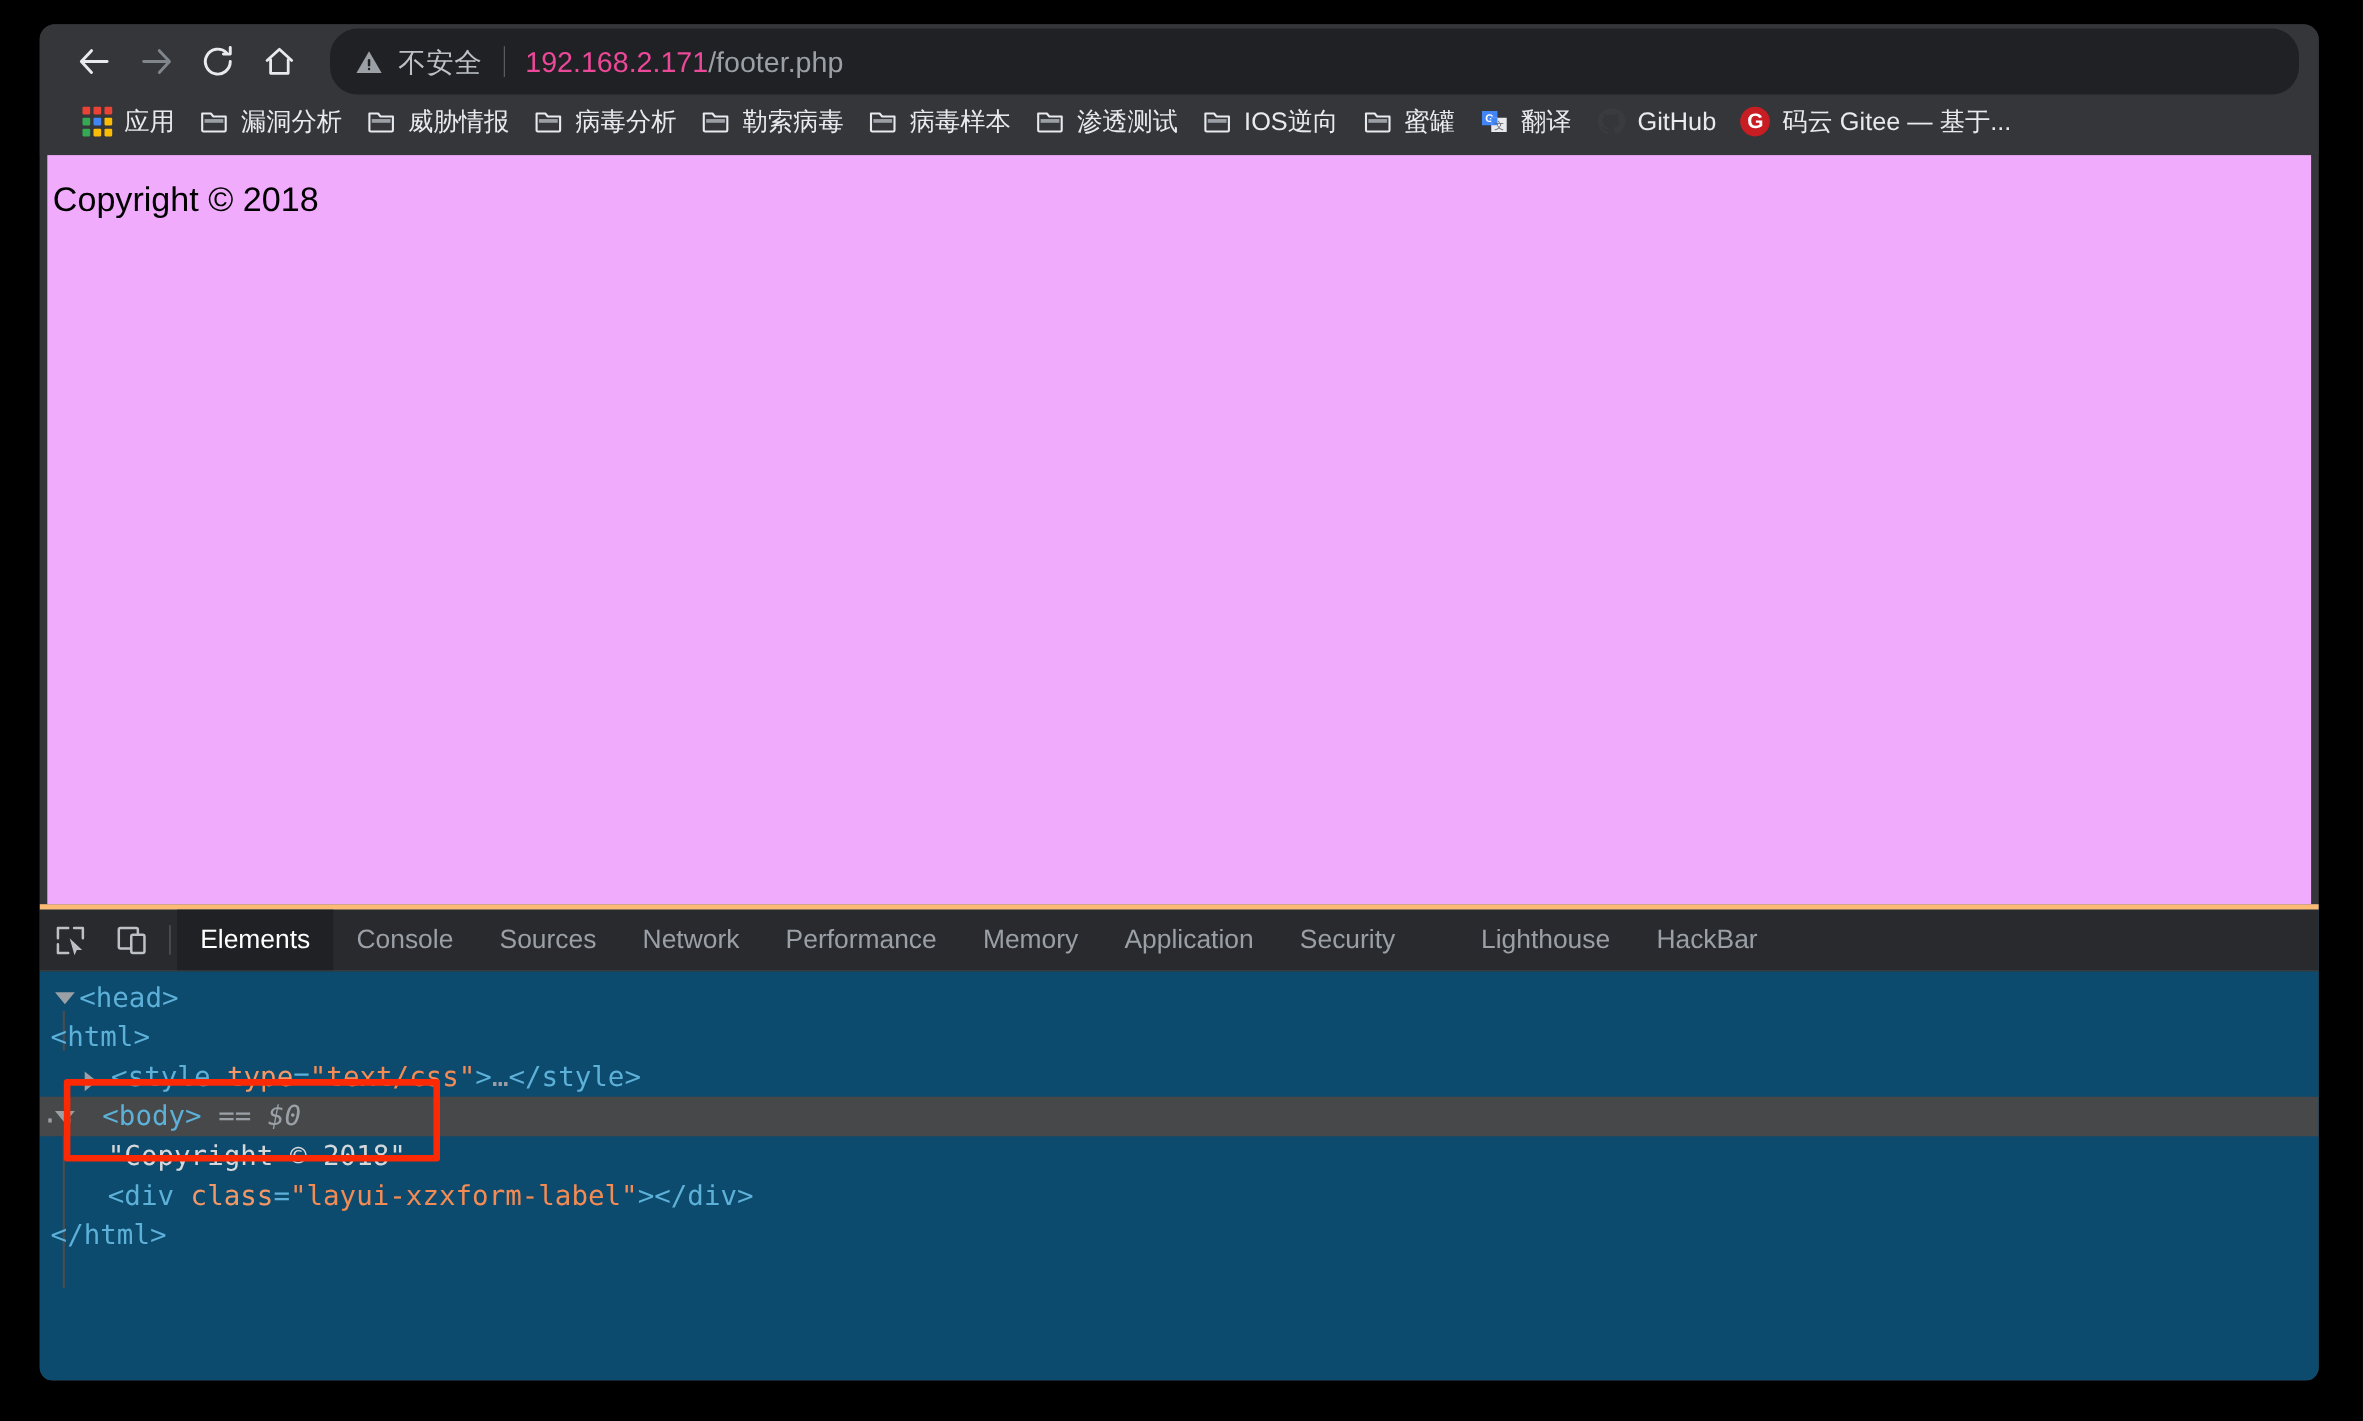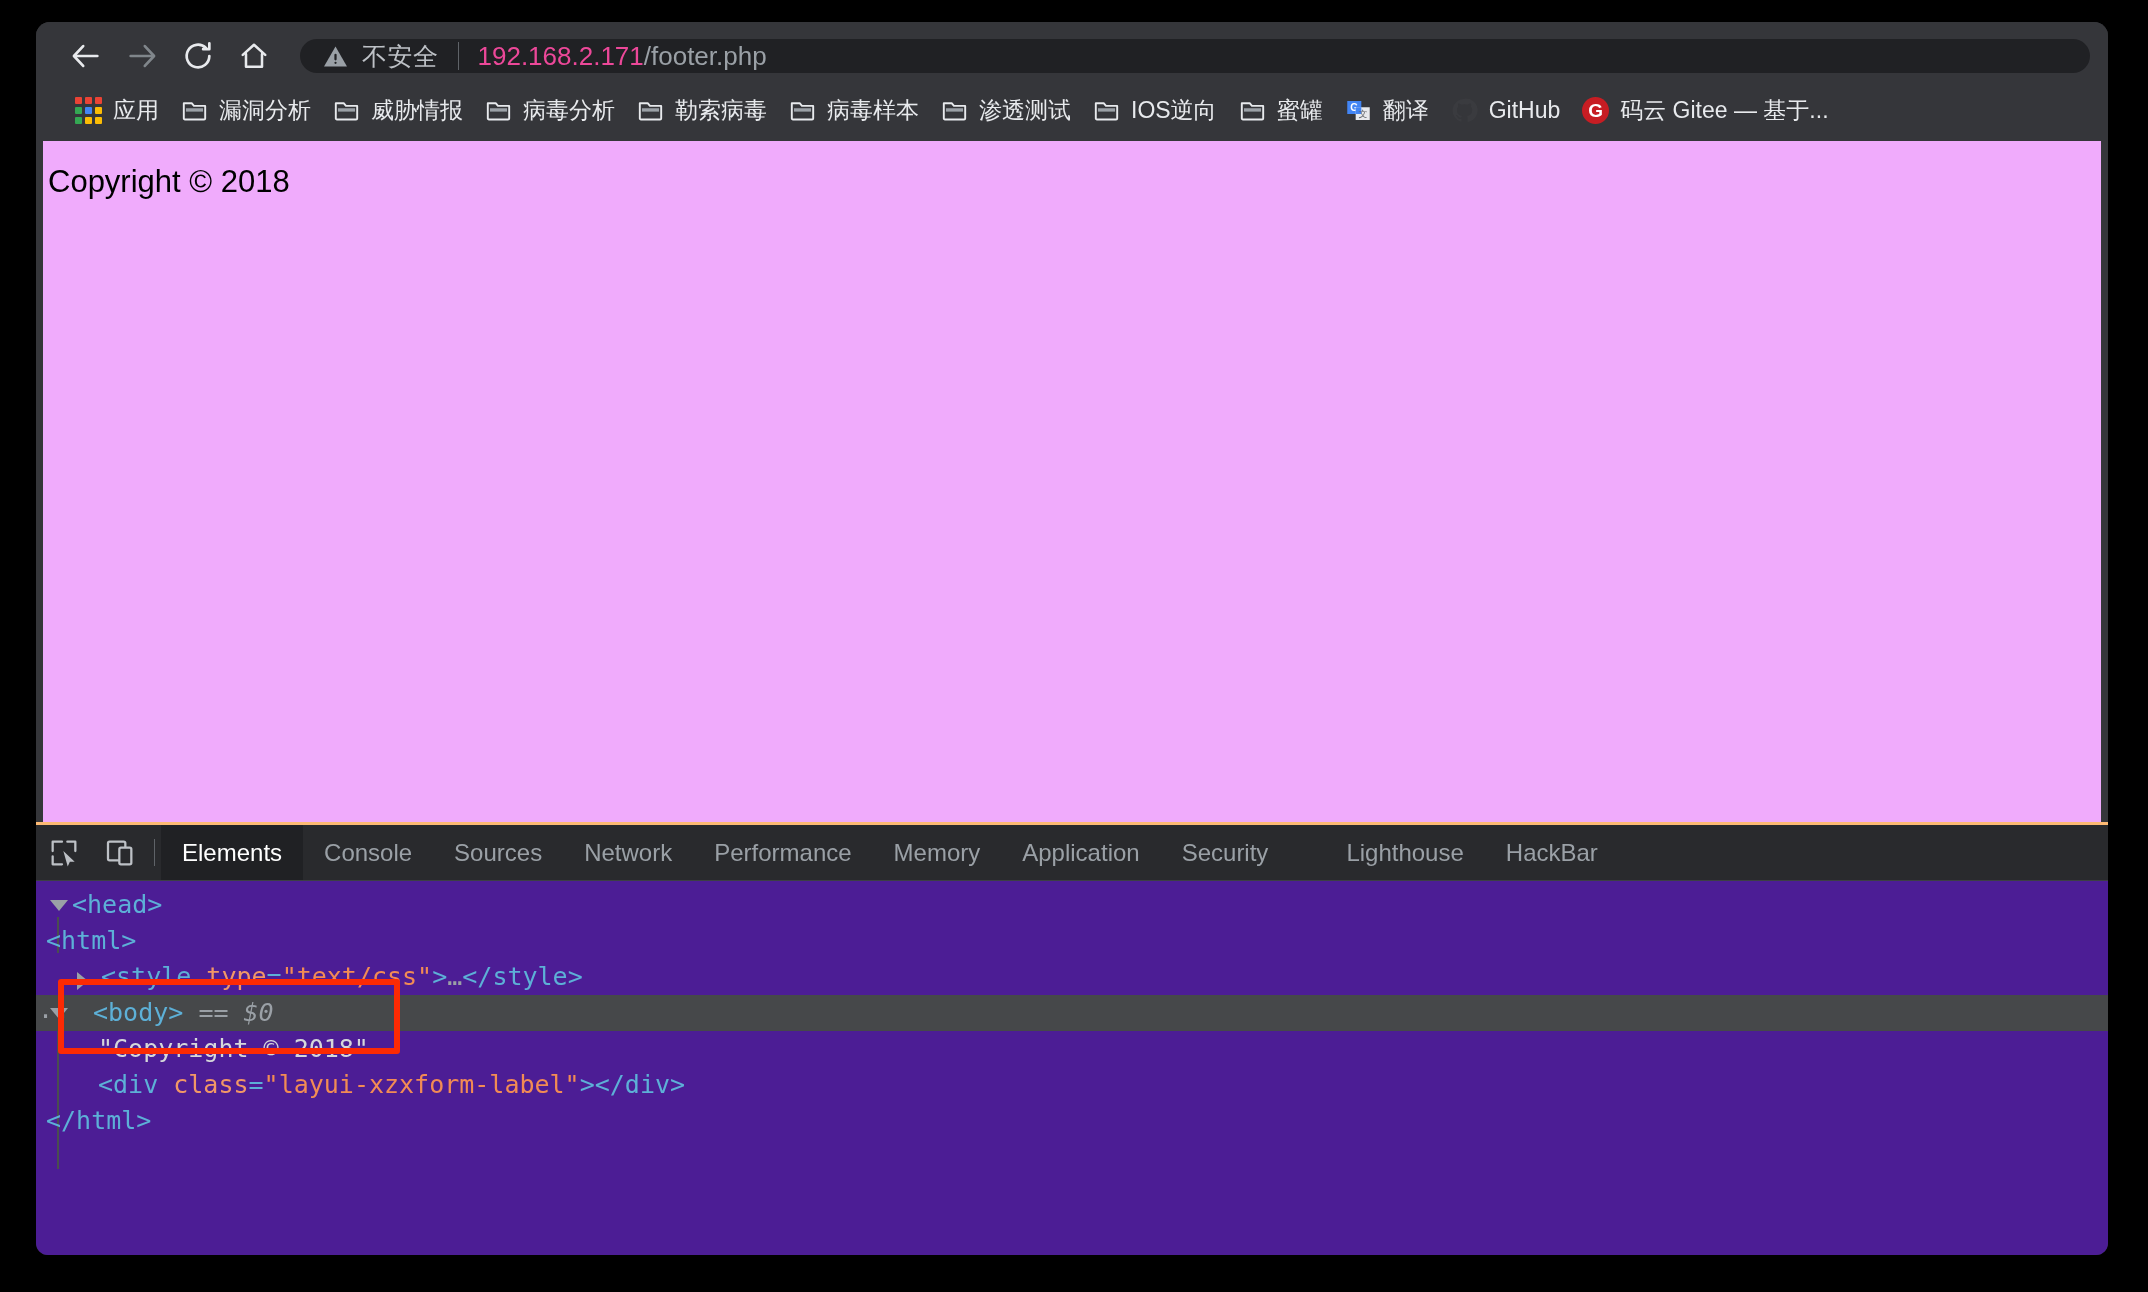--- a/index.html
+++ b/index.html
@@ -34,21 +34,21 @@
   .nav-btn {
     width: 56px; height: 56px;
     display: flex; align-items: center; justify-content: center;
     border-radius: 50%;
     flex: 0 0 auto;
   }
   .nav-btn svg { display: block; }
 
   #omnibox {
     flex: 1 1 auto;
-    height: 34px;
+    height: 60px;
     margin-left: 18px;
     background: #202124;
     border-radius: 25px;
     display: flex;
     align-items: center;
     padding: 0 22px;
     min-width: 0;
   }
   #security-chip {
     display: flex;
@@ -140,24 +140,24 @@
     position: absolute;
     left: 5px; top: 23px;
     font-size: 31px;
     color: #000000;
     font-family: "Liberation Sans", sans-serif;
   }
 
   
   #devtools {
     flex: 1 1 auto;
-    background: #4c1d95;
+    background: #0c4a6e;
     display: flex;
     flex-direction: column;
-    border-top: 3px solid #fdba74;
+    border-top: 5px solid #fdba74;
     min-height: 0;
   }
   #devtools-tabbar {
     height: 56px;
     flex: 0 0 56px;
     display: flex;
     align-items: stretch;
     background: #292a2d;
     border-bottom: 1px solid #3c4043;
   }

